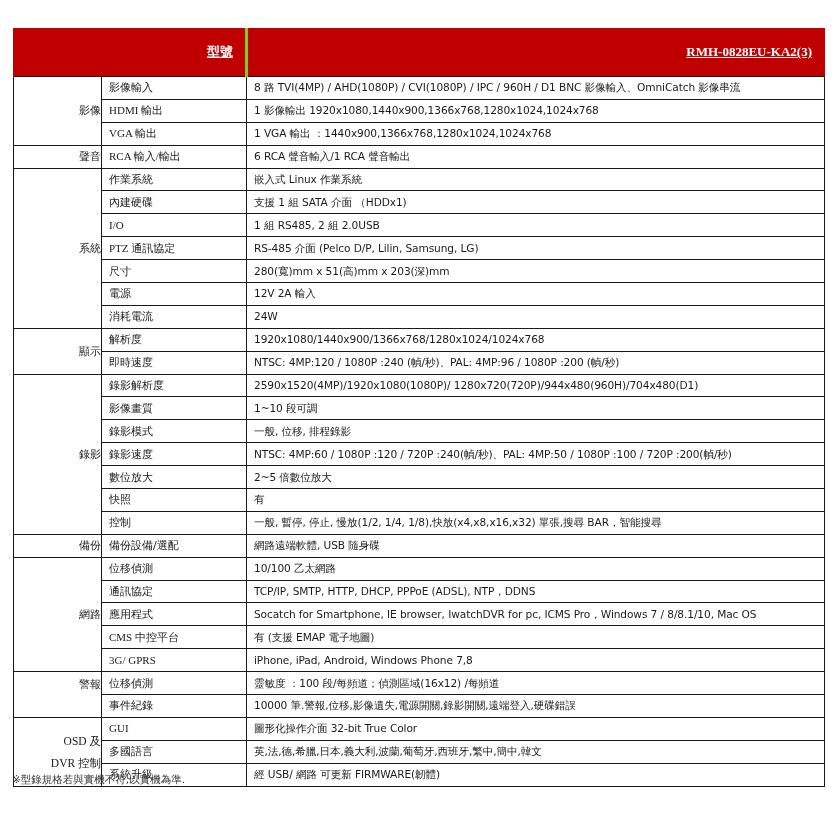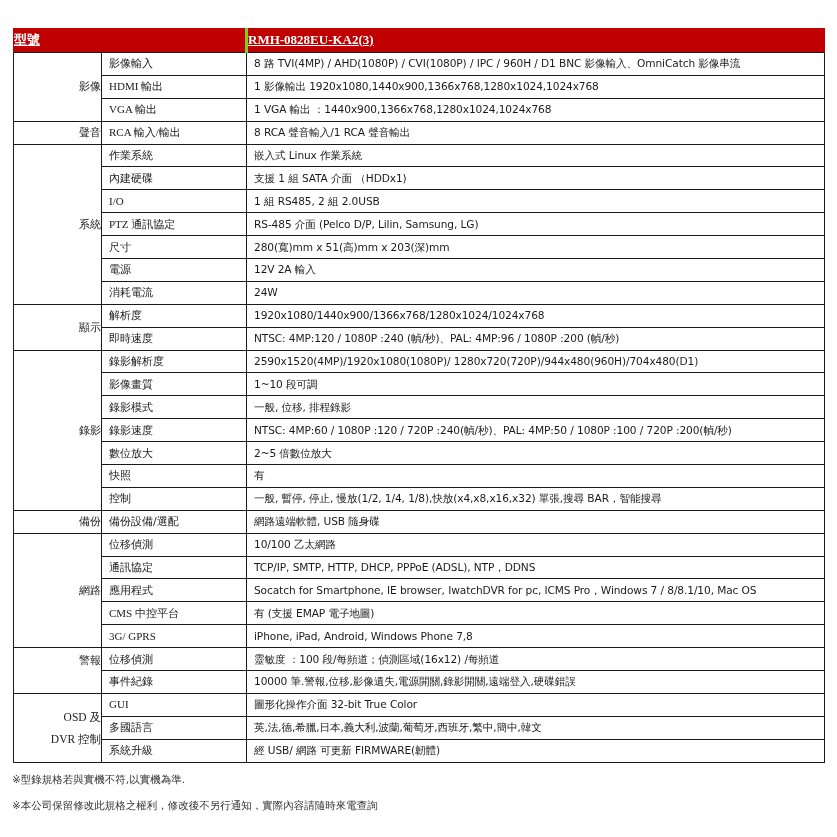--- a/index.html
+++ b/index.html
@@ -3,23 +3,23 @@
   <meta charset="utf-8">
   <style>
     html, body { margin: 0; padding: 0; background: #ffffff; }
     body { width: 837px; height: 837px; position: relative; overflow: hidden;
       font-family: "DejaVu Sans", "Liberation Sans", sans-serif; color: #1a1a1a; }
     .spec-table { position: absolute; left: 13px; top: 28px; width: 811px;
       border-collapse: collapse; table-layout: fixed; font-size: 11px; }
     .spec-table col.c1 { width: 88px; }
     .spec-table col.c2 { width: 145px; }
     .spec-table col.c3 { width: 578px; }
-    .spec-table th { background: #c00000; color: #ffffff; height: 24px; padding: 0;
+    .spec-table th { background: #c00000; color: #ffffff; height: 24px; padding: 12px;
       font-family: "Liberation Serif", "DejaVu Serif", serif; font-weight: bold;
-      font-size: 13px; text-decoration: underline; text-align: left;
+      font-size: 13px; text-decoration: underline; text-align: right;
       border-left: 1px solid #c00000; border-right: 1px solid #c00000; }
     .spec-table th.th-right { border-left: 3px solid #84cc16; }
     .spec-table td { border: 1px solid #1a1a1a; height: 21.9px; padding: 0 0 0 7px;
       white-space: nowrap; overflow: hidden; vertical-align: middle; line-height: 13px; }
     .spec-table td.cat { vertical-align: middle; padding-left: 8px; text-align: right; }
     .spec-table td.cat-top { vertical-align: top; padding-top: 6px; }
     .spec-table td.item { font-size: 11px; }
     .spec-table td.val { font-size: 10.6px; letter-spacing: -0.1px; margin-top: 20px; }
     .serif { font-family: "Liberation Serif", "DejaVu Serif", serif; font-size: 11.5px; }
     .osd-line { display: block; height: 22px; line-height: 22px; }
@@ -53,21 +53,21 @@
       <td class="val">1 影像輸出 1920x1080,1440x900,1366x768,1280x1024,1024x768</td>
     </tr>
     <tr>
       <td class="item serif">VGA 輸出</td>
       <td class="val">1 VGA  輸出 ：1440x900,1366x768,1280x1024,1024x768</td>
     </tr>
 
     <tr>
       <td class="cat">聲音</td>
       <td class="item serif">RCA 輸入/輸出</td>
-      <td class="val">8 RCA 聲音輸入/1 RCA  聲音輸出</td>
+      <td class="val">6 RCA 聲音輸入/1 RCA  聲音輸出</td>
     </tr>
 
     <tr>
       <td class="cat" rowspan="7">系統</td>
       <td class="item">作業系統</td>
       <td class="val">嵌入式 Linux  作業系統</td>
     </tr>
     <tr>
       <td class="item">內建硬碟</td>
       <td class="val">支援 1 組  SATA 介面 （HDDx1)</td>
@@ -185,14 +185,13 @@
     </tr>
     <tr>
       <td class="item">系統升級</td>
       <td class="val">經 USB/  網路  可更新 FIRMWARE(韌體)</td>
     </tr>
   </tbody>
 </table>
 
 <div class="footnotes">
   <div>※型錄規格若與實機不符,以實機為準.</div>
-  <div>※本公司保留修改此規格之權利，修改後不另行通知，實際內容請隨時來電查詢</div>
 </div>
 
 </body></html>

